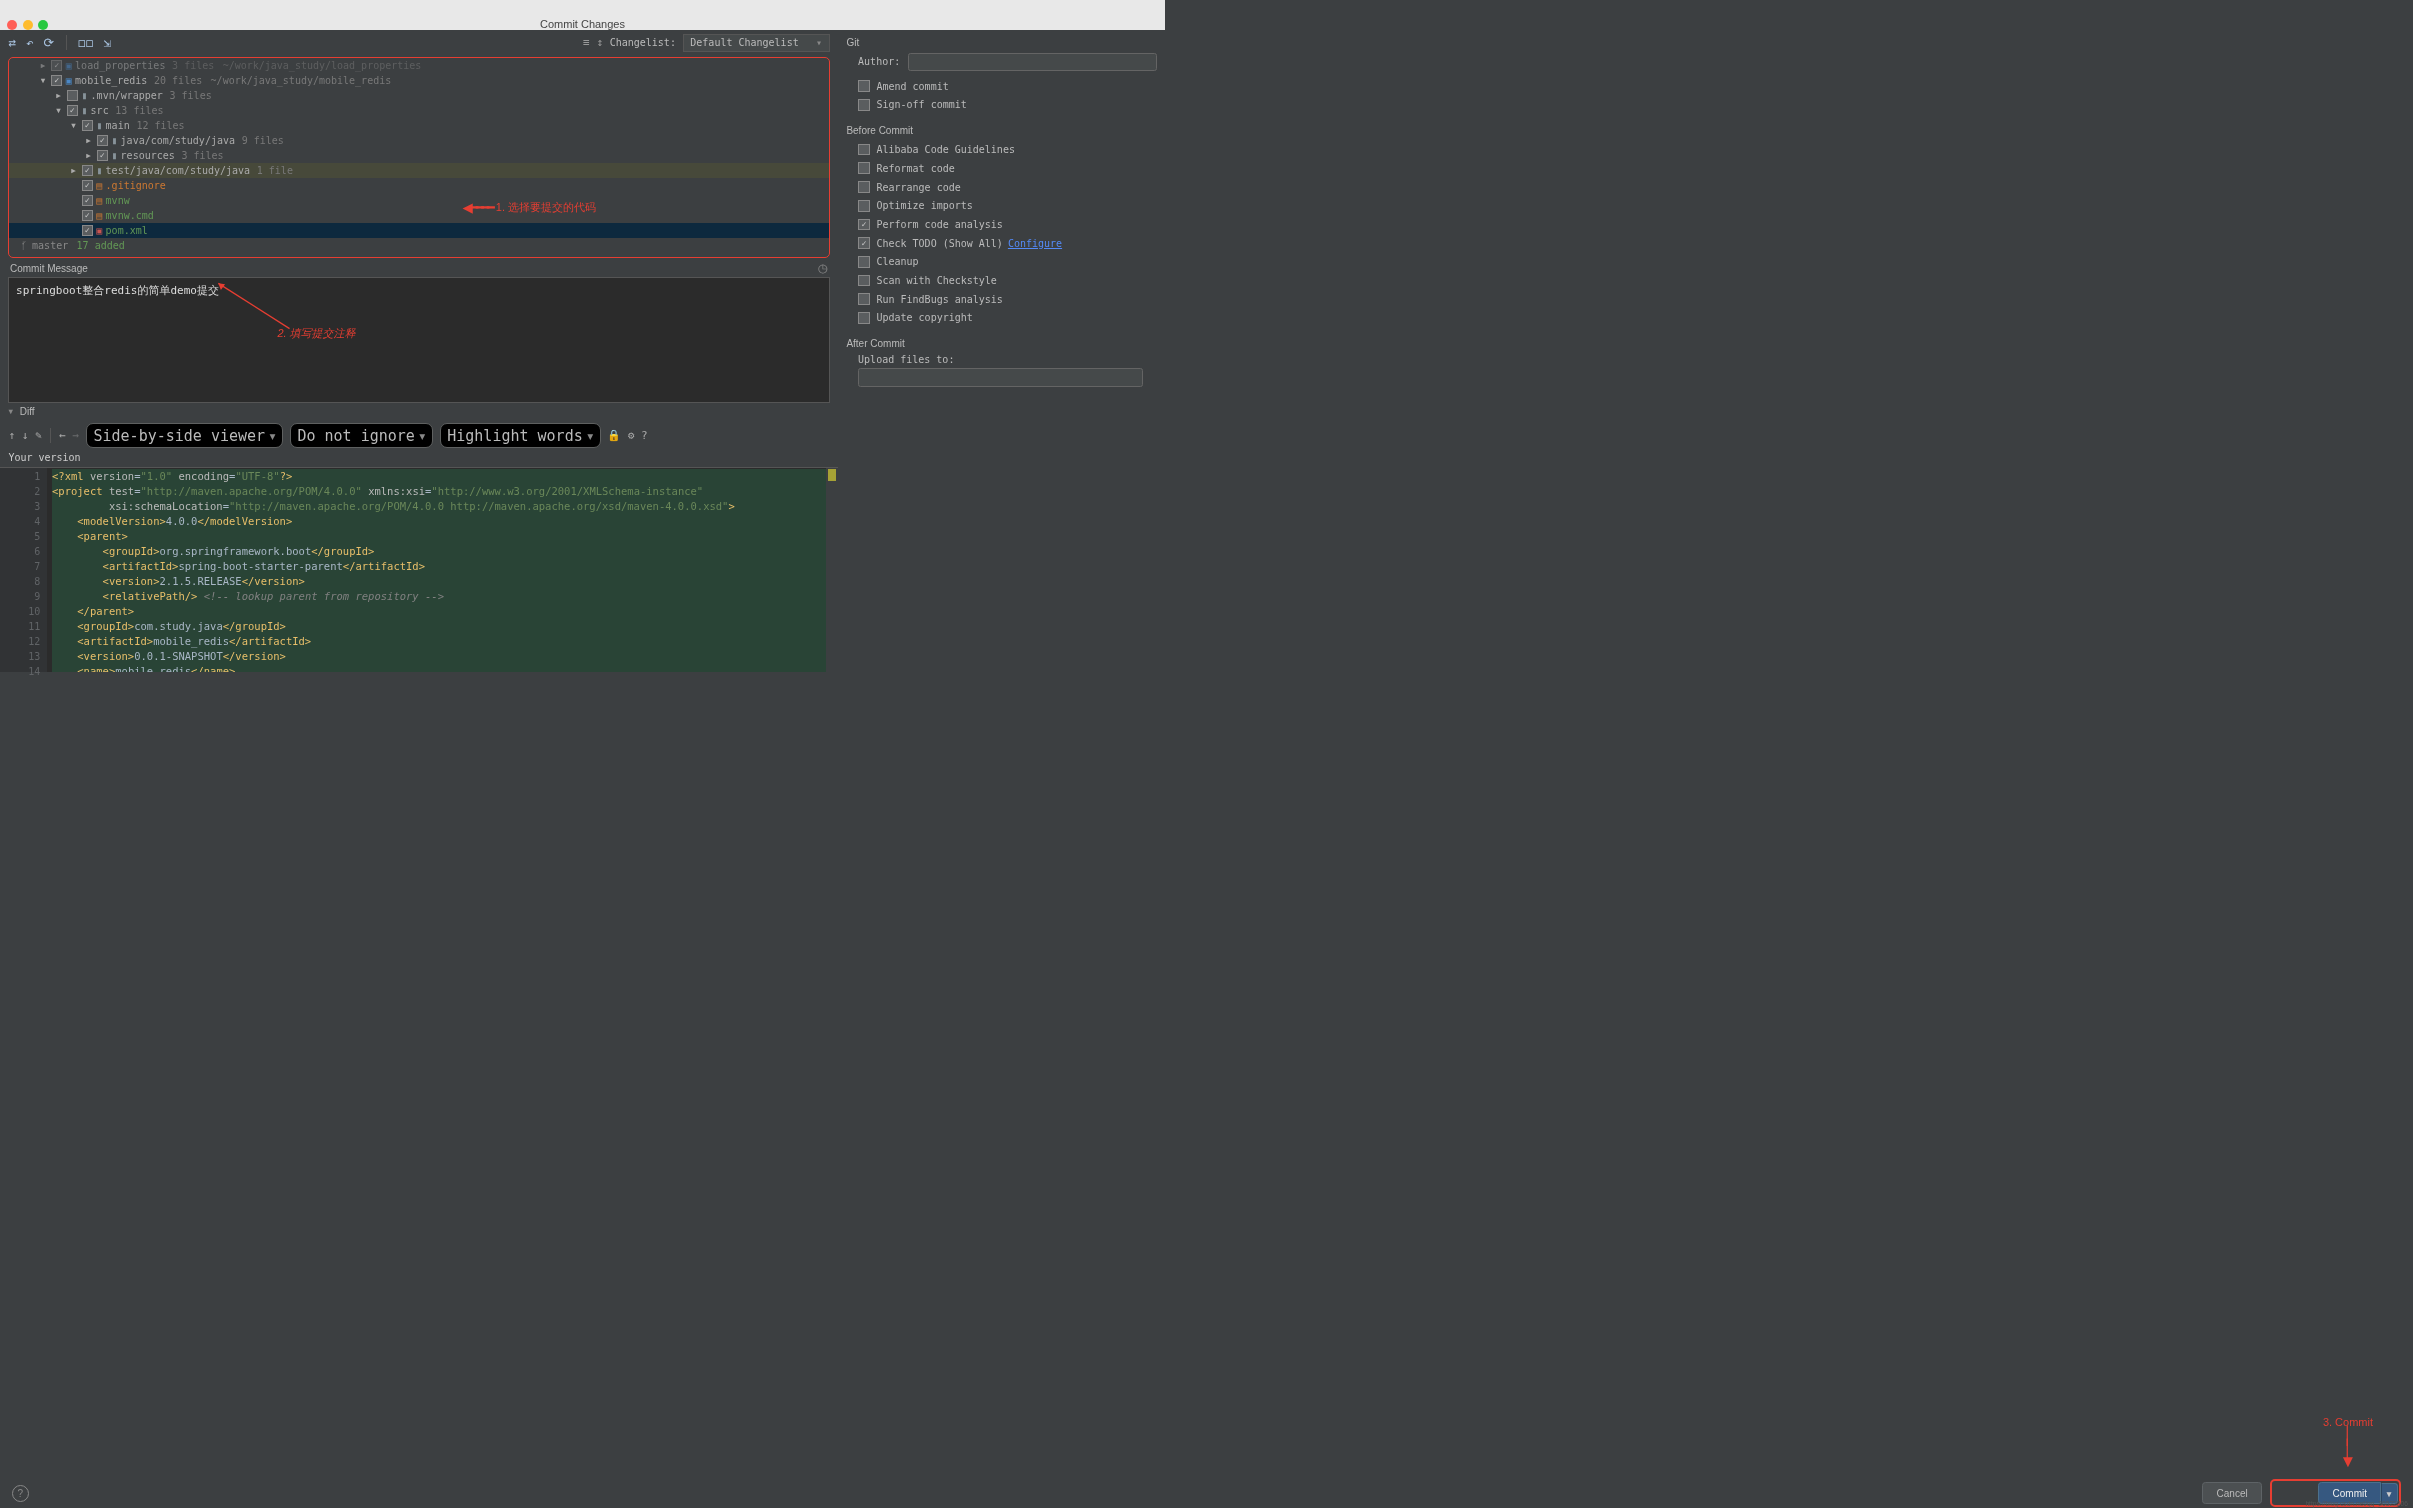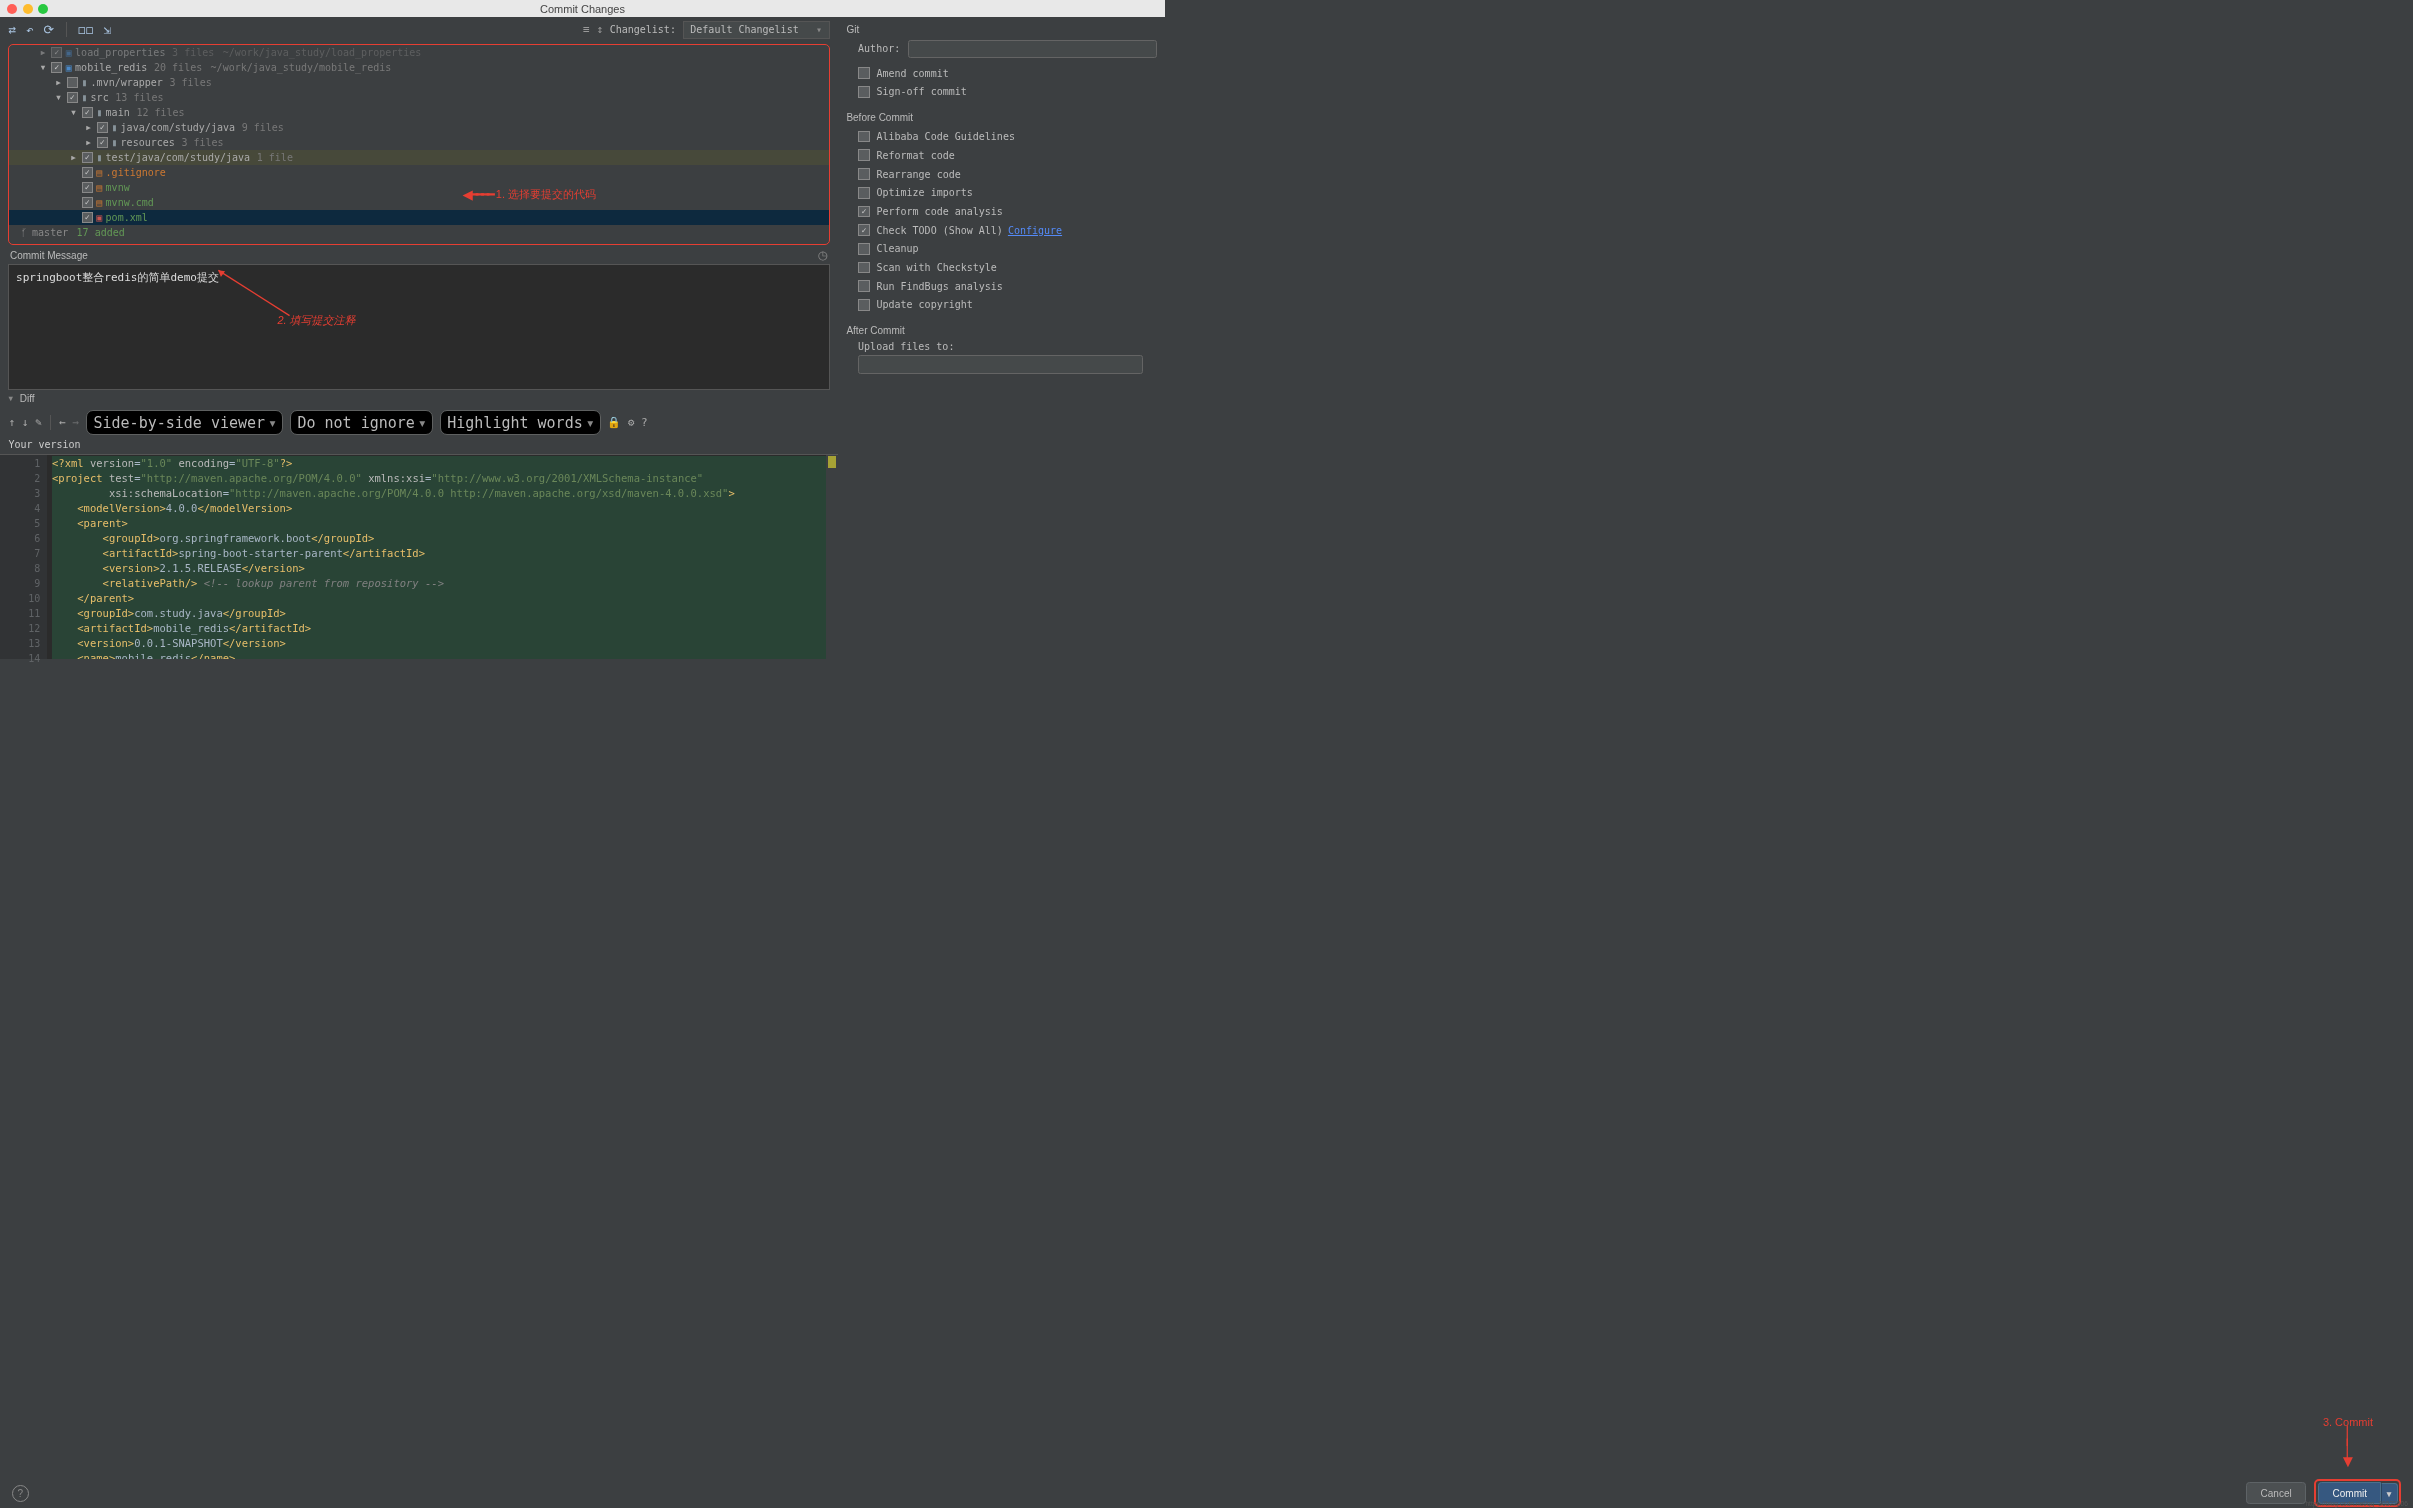--- a/index.html
+++ b/index.html
@@ -9,24 +9,24 @@
   background: #3c3f41;
   color: #bbb;
   width: 1165px;
   height: 729px;
   overflow: hidden;
   user-select: none;
 }
 
 
 .titlebar {
-  height: 17px;
+  height: 30px;
   background: #e8e8e8;
   display: flex;
-  align-items: center;
+  align-items: flex-end;
   padding: 0 6.7px;
   position: relative;
 }
 .tb-dots { display: flex; gap: 5.9px; }
 .tb-dot { width: 10px; height: 10px; border-radius: 50%; }
 .tb-red { background: #ff5f57; }
 .tb-yellow { background: #febc2e; }
 .tb-green { background: #28c840; }
 .tb-title {
   position: absolute; left: 0; right: 0; text-align: center;
@@ -201,21 +201,21 @@
   display: flex; align-items: center; padding: 0 11.7px; background: #3c3f41;
 }
 .help-circle {
   width: 17px; height: 17px; border: 1.3px solid #888; border-radius: 50%;
   color: #888; display: flex; align-items: center; justify-content: center;
   font-size: 10px; font-family: sans-serif;
 }
 .btn {
   background: #4c5052; border: 0.8px solid #5e6366; border-radius: 3.4px;
   color: #bbb; padding: 4.2px 13.4px; font-family: -apple-system, sans-serif;
-  font-size: 10px; cursor: pointer;
+  font-size: 10px; cursor: pointer; margin-left: 44px;
 }
 .btn.primary { background: #365880; border-color: #4c708c; color: #eee; }
 .btn-group { margin-left: auto; display: flex; gap: 8.4px; align-items: center; }
 .commit-wrap {
   border: 2.1px solid #e63e32; border-radius: 5px; padding: 1.7px;
   display: flex; align-items: flex-end;
 }
 .split-dd {
   background: #365880; border: 0.8px solid #4c708c; border-left: 0.8px solid #2a4560;
   border-radius: 0 3.4px 3.4px 0; color: #ccc; padding: 4.2px 5px; margin-left: -0.8px;

